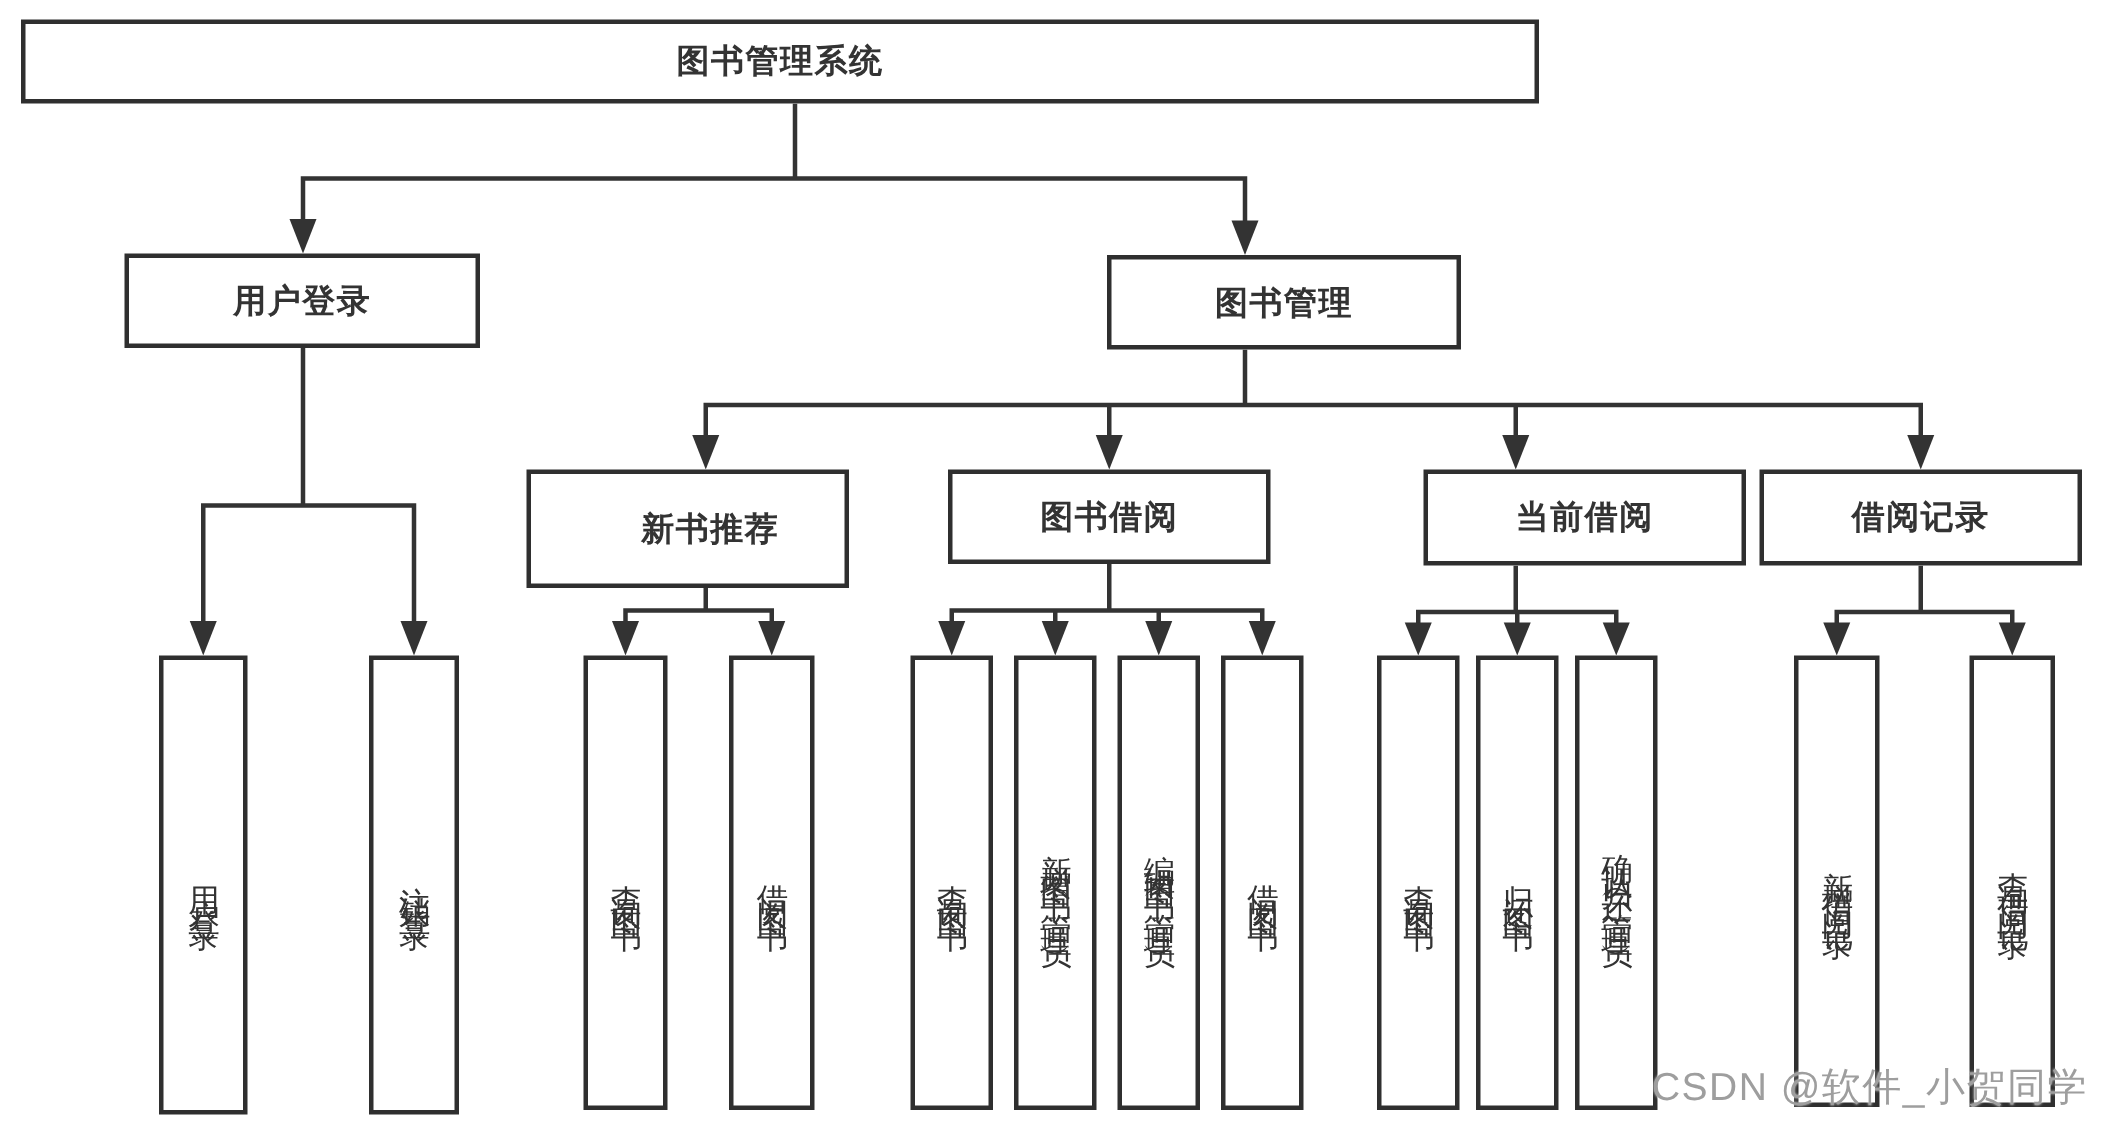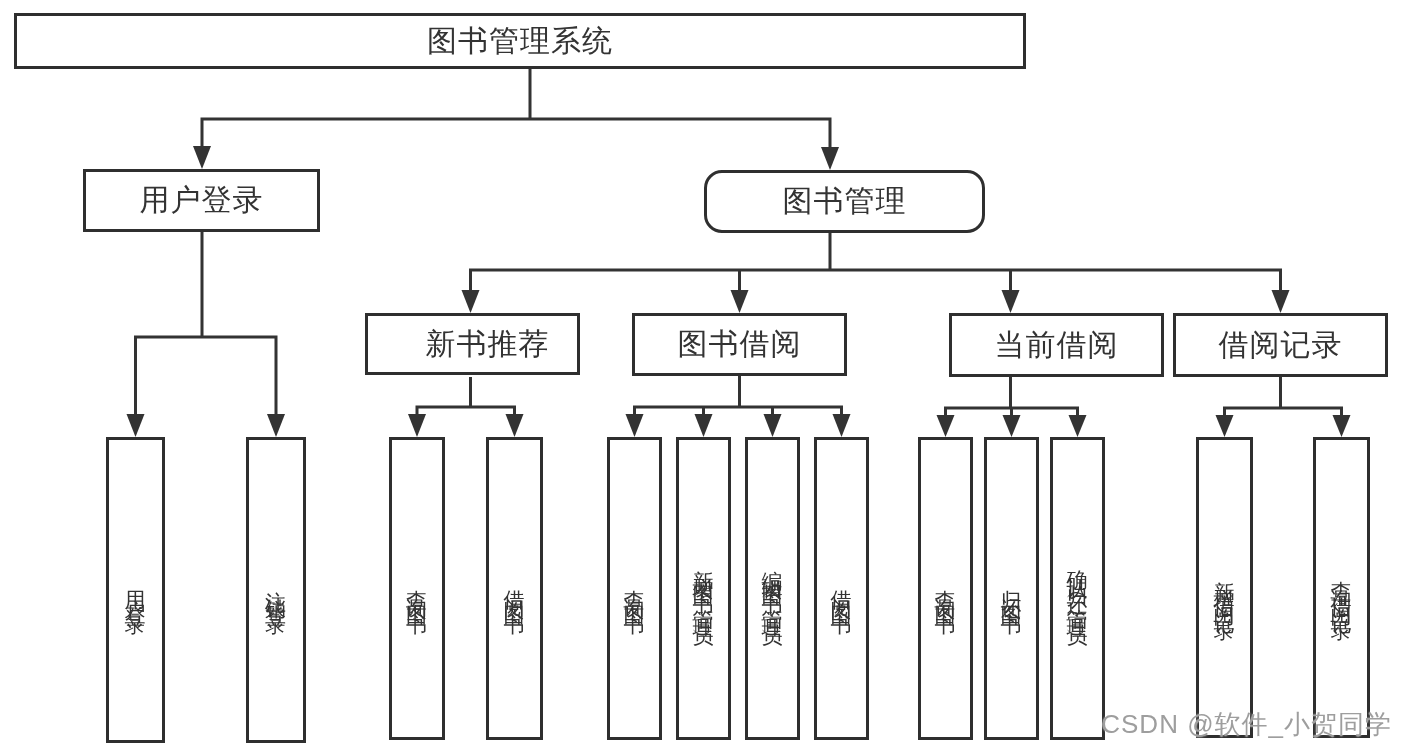--- a/index.html
+++ b/index.html
@@ -34,23 +34,24 @@
     position: absolute;
     box-sizing: border-box;
     border: 3px solid #2f2f2f;
     background: #ffffff;
     display: flex;
     align-items: center;
     justify-content: center;
     color: #333333;
   }
   .box.h .lbl {
-    font-size: 30px;
+    font-size: 22px;
     letter-spacing: 1px;
     white-space: nowrap;
+    font-weight: bold;
   }
   .box.v .lbl {
     writing-mode: vertical-rl;
     text-orientation: mixed;
     font-size: 21px;
     letter-spacing: 8px;
     line-height: 1;
     white-space: nowrap;
   }
   #watermark {
@@ -112,25 +113,25 @@
     </g>
   </svg>
 
   <div class="box h" style="left:14px; top:13px; width:1012px; height:56px;">
     <span class="lbl">图书管理系统</span>
   </div>
 
   <div class="box h" style="left:83px; top:169px; width:237px; height:63px;">
     <span class="lbl">用户登录</span>
   </div>
-  <div class="box h" style="left:704px; top:170px; width:281px; height:63px;border-radius:18px;">
+  <div class="box h" style="left:738px; top:170px; width:236px; height:63px;">
     <span class="lbl">图书管理</span>
   </div>
 
-  <div class="box h" style="left:365px; top:313px; width:215px; height:62px;padding-left:30px;">
+  <div class="box h" style="left:351px; top:313px; width:215px; height:79px;padding-left:30px;">
     <span class="lbl">新书推荐</span>
   </div>
   <div class="box h" style="left:632px; top:313px; width:215px; height:63px;">
     <span class="lbl">图书借阅</span>
   </div>
   <div class="box h" style="left:903px; top:313px; width:215px; height:64px;margin-left:46px;">
     <span class="lbl">当前借阅</span>
   </div>
   <div class="box h" style="left:1173px; top:313px; width:215px; height:64px;">
     <span class="lbl">借阅记录</span>

